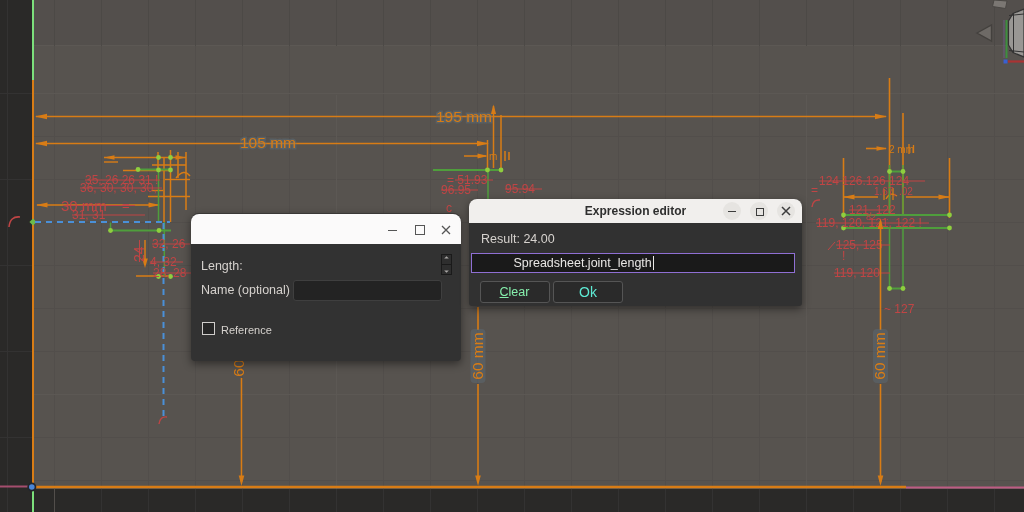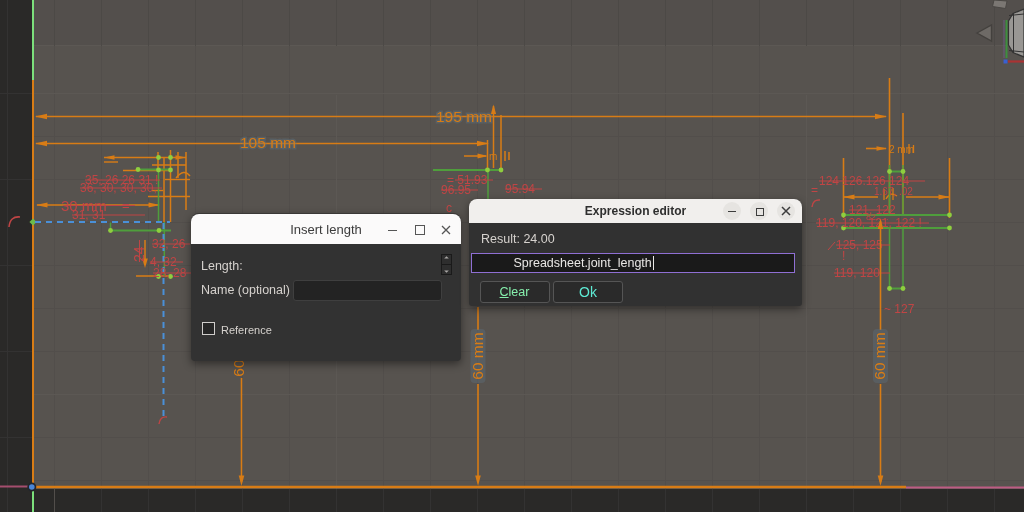--- a/index.html
+++ b/index.html
@@ -249,21 +249,20 @@
   <polygon points="1024,9 1013,13.5 1008.5,21 1008.5,45 1013,52.5 1024,57" fill="#999794" stroke="#323232" stroke-width="1.2"></polygon>
   <path d="M1013.5 13 V53 M1009 15.5 L1024 14 M1009 50.5 L1024 52" stroke="#323232" stroke-width="1" fill="none"></path>
   <line x1="1006.5" y1="20" x2="1006.5" y2="58" stroke="#3f8f3f" stroke-width="2"></line>
   <line x1="1004" y1="20" x2="1004" y2="58" stroke="#6a5a7a" stroke-width="1.2"></line>
   <rect x="1003.5" y="59.5" width="4" height="4" fill="#3a5fd0"></rect>
   <line x1="1008" y1="61.5" x2="1024" y2="61.5" stroke="#aa3333" stroke-width="2.2"></line>
 </svg>
 
 <div class="dlg" id="d1" style="left:191px;top:213px;width:270px;height:147px;border-radius:8px 8px 4px 4px;background:#323232;border-top:1.5px solid #3a3836;">
   <div class="tbar" style="height:30px;background:#fbfafa;border-radius:8px 8px 0 0;">
-    <div style="position:absolute;left:0;right:0;top:8px;text-align:center;font-size:13px;color:#3b3b3b;">Insert length</div>
     <div style="position:absolute;left:197px;top:15.5px;width:9px;height:1.3px;background:#555;"></div>
     <div style="position:absolute;left:224px;top:11px;width:7.5px;height:7.5px;border:1.2px solid #555;"></div>
     <svg style="position:absolute;left:250px;top:11px;" width="10" height="10">
           <path d="M1 1 L9 9 M9 1 L1 9" stroke="#555" stroke-width="1.3"></path>
         </svg>
   </div>
   <div style="position:absolute;left:10px;top:45px;font-size:12.5px;color:#d6d2ce;">Length:</div>
   <div style="position:absolute;left:250px;top:40px;width:9px;height:19px;background:#2e2e2e;border:1px solid #1a1a1a;">
     <svg width="9" height="19">
           <path d="M2.2 3.5 L4.5 1.2 L6.8 3.5 Z" fill="#aaa8a6"></path>

